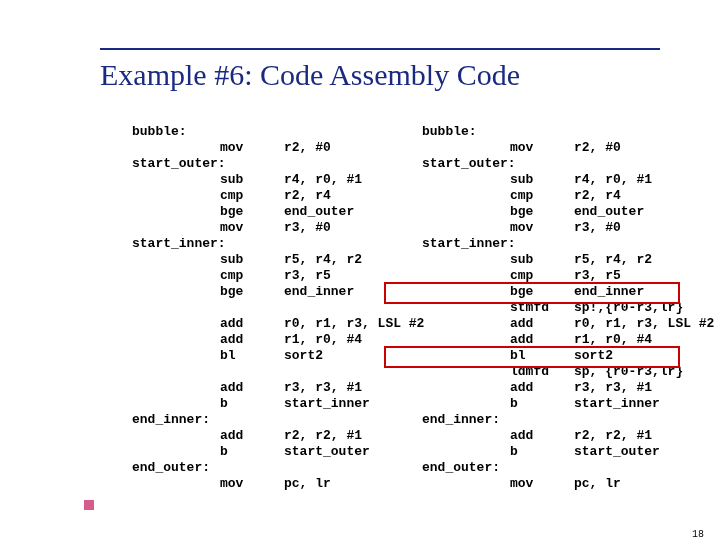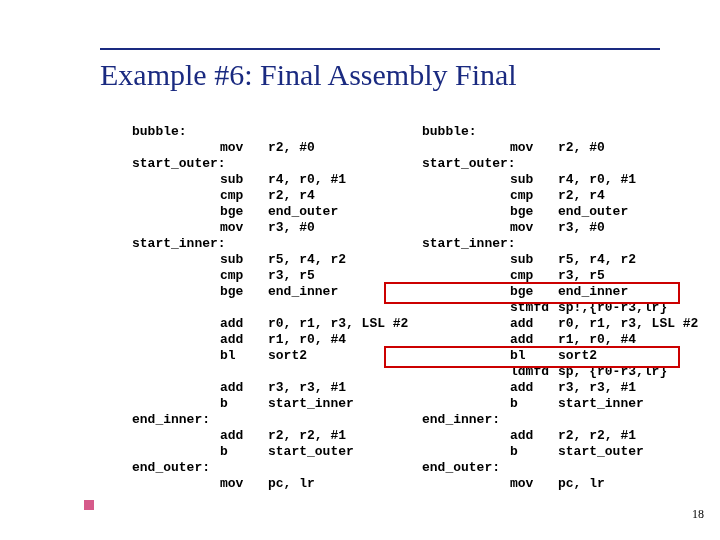--- a/index.html
+++ b/index.html
@@ -44,52 +44,52 @@
     font-weight: bold;
     line-height: 16px;
     color: #000;
     white-space: pre;
     margin-left: 32px;
   }
   .codecol.left  { left: 0; }
   .codecol.right { left: 290px; }
   .row { height: 16px; }
   .lbl { display: inline-block; width: 88px; vertical-align: top; }
-  .mn  { display: inline-block; width: 48px; vertical-align: top; }
+  .mn  { display: inline-block; width: 64px; vertical-align: top; }
   .ops { display: inline-block; vertical-align: top; }
   .highlight-box {
     position: absolute;
     border: 2px solid #cc0000;
     background: transparent;
     pointer-events: none;
   }
   .hl1 { left: 284px; top: 158px; width: 292px; height: 18px; }
   .hl2 { left: 284px; top: 222px; width: 292px; height: 18px; }
   .slidenum {
     position: absolute;
     right: 16px;
-    bottom: 18px;
-    font-family: Liberation Serif, serif;
-    font-size: 12px;
+    bottom: 0;
+    font-family: Liberation Mono, monospace;
+    font-size: 10px;
     color: #000;
   }
   .accent-sq {
     position: absolute;
     left: 84px;
     top: 500px;
     width: 10px;
     height: 10px;
     background: #d65a8a;
   }
 </style>
 </head>
 <body>
 
 <div class="title-rule"></div>
-<div class="title">Example #6: Final Assembly Final</div>
+<div class="title">Example #6: Code Assembly Code</div>
 
 <div class="code-area">
   <div class="codecol left" id="col-left"><div class="row"><span class="lbl">bubble:</span><span class="mn"></span><span class="ops"></span></div><div class="row"><span class="lbl"></span><span class="mn">mov</span><span class="ops">r2, #0</span></div><div class="row"><span class="lbl">start_outer:</span><span class="mn"></span><span class="ops"></span></div><div class="row"><span class="lbl"></span><span class="mn">sub</span><span class="ops">r4, r0, #1</span></div><div class="row"><span class="lbl"></span><span class="mn">cmp</span><span class="ops">r2, r4</span></div><div class="row"><span class="lbl"></span><span class="mn">bge</span><span class="ops">end_outer</span></div><div class="row"><span class="lbl"></span><span class="mn">mov</span><span class="ops">r3, #0</span></div><div class="row"><span class="lbl">start_inner:</span><span class="mn"></span><span class="ops"></span></div><div class="row"><span class="lbl"></span><span class="mn">sub</span><span class="ops">r5, r4, r2</span></div><div class="row"><span class="lbl"></span><span class="mn">cmp</span><span class="ops">r3, r5</span></div><div class="row"><span class="lbl"></span><span class="mn">bge</span><span class="ops">end_inner</span></div><div class="row"><span class="lbl"></span><span class="mn"></span><span class="ops"></span></div><div class="row"><span class="lbl"></span><span class="mn">add</span><span class="ops">r0, r1, r3, LSL #2</span></div><div class="row"><span class="lbl"></span><span class="mn">add</span><span class="ops">r1, r0, #4</span></div><div class="row"><span class="lbl"></span><span class="mn">bl</span><span class="ops">sort2</span></div><div class="row"><span class="lbl"></span><span class="mn"></span><span class="ops"></span></div><div class="row"><span class="lbl"></span><span class="mn">add</span><span class="ops">r3, r3, #1</span></div><div class="row"><span class="lbl"></span><span class="mn">b</span><span class="ops">start_inner</span></div><div class="row"><span class="lbl">end_inner:</span><span class="mn"></span><span class="ops"></span></div><div class="row"><span class="lbl"></span><span class="mn">add</span><span class="ops">r2, r2, #1</span></div><div class="row"><span class="lbl"></span><span class="mn">b</span><span class="ops">start_outer</span></div><div class="row"><span class="lbl">end_outer:</span><span class="mn"></span><span class="ops"></span></div><div class="row"><span class="lbl"></span><span class="mn">mov</span><span class="ops">pc, lr</span></div></div>
   <div class="codecol right" id="col-right"><div class="row"><span class="lbl">bubble:</span><span class="mn"></span><span class="ops"></span></div><div class="row"><span class="lbl"></span><span class="mn">mov</span><span class="ops">r2, #0</span></div><div class="row"><span class="lbl">start_outer:</span><span class="mn"></span><span class="ops"></span></div><div class="row"><span class="lbl"></span><span class="mn">sub</span><span class="ops">r4, r0, #1</span></div><div class="row"><span class="lbl"></span><span class="mn">cmp</span><span class="ops">r2, r4</span></div><div class="row"><span class="lbl"></span><span class="mn">bge</span><span class="ops">end_outer</span></div><div class="row"><span class="lbl"></span><span class="mn">mov</span><span class="ops">r3, #0</span></div><div class="row"><span class="lbl">start_inner:</span><span class="mn"></span><span class="ops"></span></div><div class="row"><span class="lbl"></span><span class="mn">sub</span><span class="ops">r5, r4, r2</span></div><div class="row"><span class="lbl"></span><span class="mn">cmp</span><span class="ops">r3, r5</span></div><div class="row"><span class="lbl"></span><span class="mn">bge</span><span class="ops">end_inner</span></div><div class="row"><span class="lbl"></span><span class="mn">stmfd</span><span class="ops">sp!,{r0-r3,lr}</span></div><div class="row"><span class="lbl"></span><span class="mn">add</span><span class="ops">r0, r1, r3, LSL #2</span></div><div class="row"><span class="lbl"></span><span class="mn">add</span><span class="ops">r1, r0, #4</span></div><div class="row"><span class="lbl"></span><span class="mn">bl</span><span class="ops">sort2</span></div><div class="row"><span class="lbl"></span><span class="mn">ldmfd</span><span class="ops">sp, {r0-r3,lr}</span></div><div class="row"><span class="lbl"></span><span class="mn">add</span><span class="ops">r3, r3, #1</span></div><div class="row"><span class="lbl"></span><span class="mn">b</span><span class="ops">start_inner</span></div><div class="row"><span class="lbl">end_inner:</span><span class="mn"></span><span class="ops"></span></div><div class="row"><span class="lbl"></span><span class="mn">add</span><span class="ops">r2, r2, #1</span></div><div class="row"><span class="lbl"></span><span class="mn">b</span><span class="ops">start_outer</span></div><div class="row"><span class="lbl">end_outer:</span><span class="mn"></span><span class="ops"></span></div><div class="row"><span class="lbl"></span><span class="mn">mov</span><span class="ops">pc, lr</span></div></div>
   <div class="highlight-box hl1"></div>
   <div class="highlight-box hl2"></div>
 </div>
 
 <div class="accent-sq"></div>
 <div class="slidenum">18</div>

